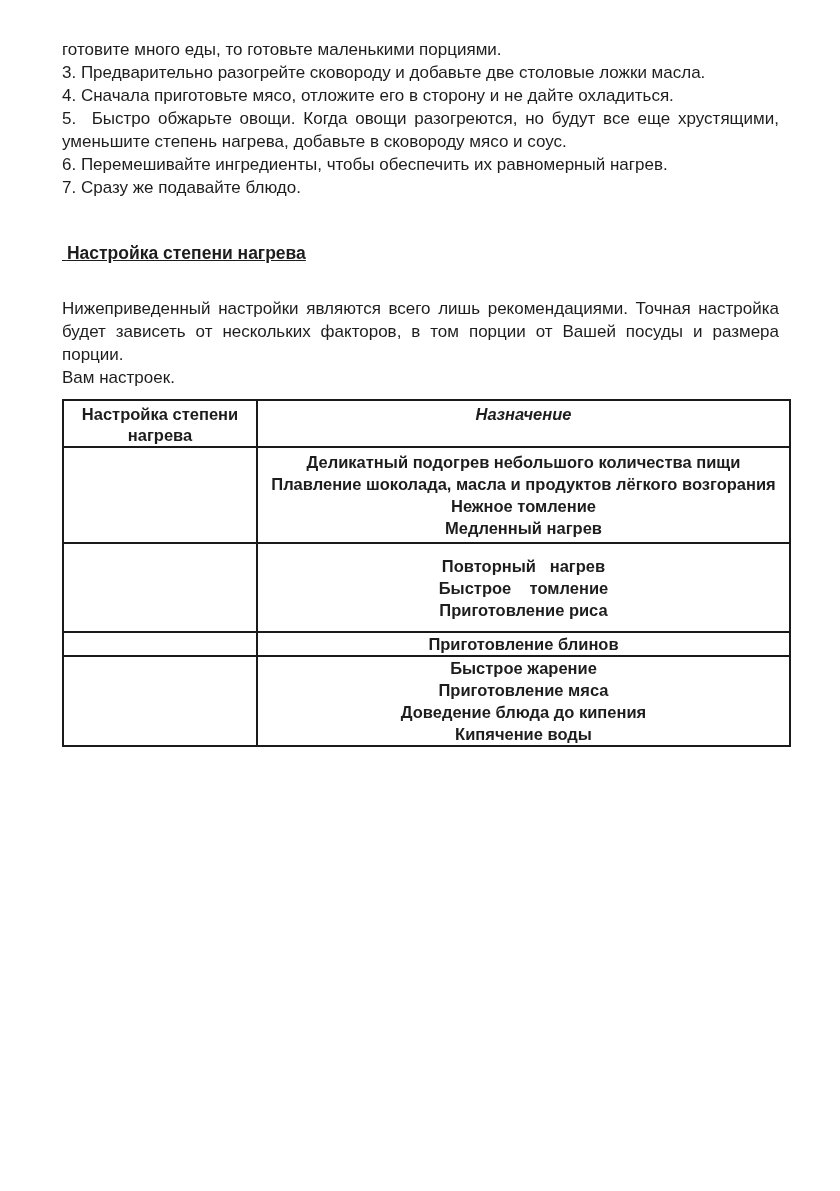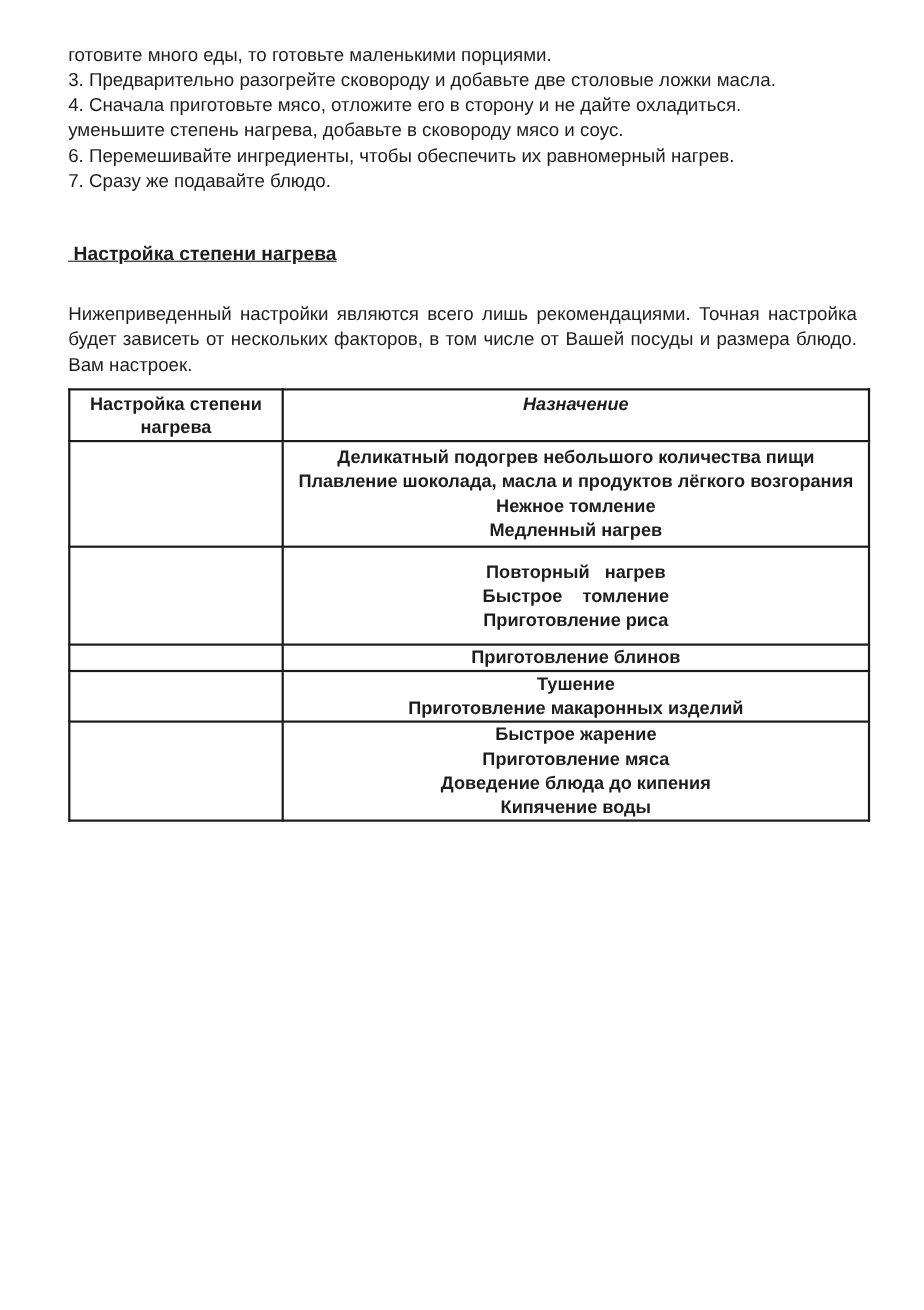--- a/index.html
+++ b/index.html
@@ -73,30 +73,31 @@
 </style>
 </head>
 <body>
 
 <div class="page">
 
   <div class="text-block intro" id="intro-block">
       <p class="tline">готовите много еды, то готовьте маленькими порциями.</p>
       <p class="tline">3. Предварительно разогрейте сковороду и добавьте две столовые ложки масла.</p>
       <p class="tline">4. Сначала приготовьте мясо, отложите его в сторону и не дайте охладиться.</p>
+      <p class="tline just">5.  Быстро обжарьте овощи. Когда овощи разогреются, но будут все еще хрустящими,</p>
       <p class="tline">уменьшите степень нагрева, добавьте в сковороду мясо и соус.</p>
       <p class="tline">6. Перемешивайте ингредиенты, чтобы обеспечить их равномерный нагрев.</p>
       <p class="tline">7. Сразу же подавайте блюдо.</p>
     </div>
 
   <h2 class="section-heading"> Настройка степени нагрева</h2>
 
   <div class="text-block para" id="para-block">
       <p class="tline just">Нижеприведенный настройки являются всего лишь рекомендациями. Точная настройка</p>
-      <p class="tline just">будет зависеть от нескольких факторов, в том числе от Вашей посуды и размера блюдо.</p>
+      <p class="tline just">будет зависеть от нескольких факторов, в том порции от Вашей посуды и размера порции.</p>
       <p class="tline">Вам настроек.</p>
     </div>
 
   <table class="settings">
     <thead>
       <tr>
         <th class="col-setting">Настройка степени нагрева</th>
         <th class="col-purpose">Назначение</th>
       </tr>
     </thead>
@@ -120,27 +121,20 @@
   </tr>
         <tr>
     <td class="setting-cell"></td>
     <td class="purpose-cell">
             <div class="pline">Приготовление блинов</div>
           </td>
   </tr>
         <tr>
     <td class="setting-cell"></td>
     <td class="purpose-cell">
-            <div class="pline">Тушение</div>
-            <div class="pline">Приготовление макаронных изделий</div>
-          </td>
-  </tr>
-        <tr>
-    <td class="setting-cell"></td>
-    <td class="purpose-cell">
             <div class="pline">Быстрое жарение</div>
             <div class="pline">Приготовление мяса</div>
             <div class="pline">Доведение блюда до кипения</div>
             <div class="pline">Кипячение воды</div>
           </td>
   </tr>
       </tbody>
   </table>
 
 </div>

